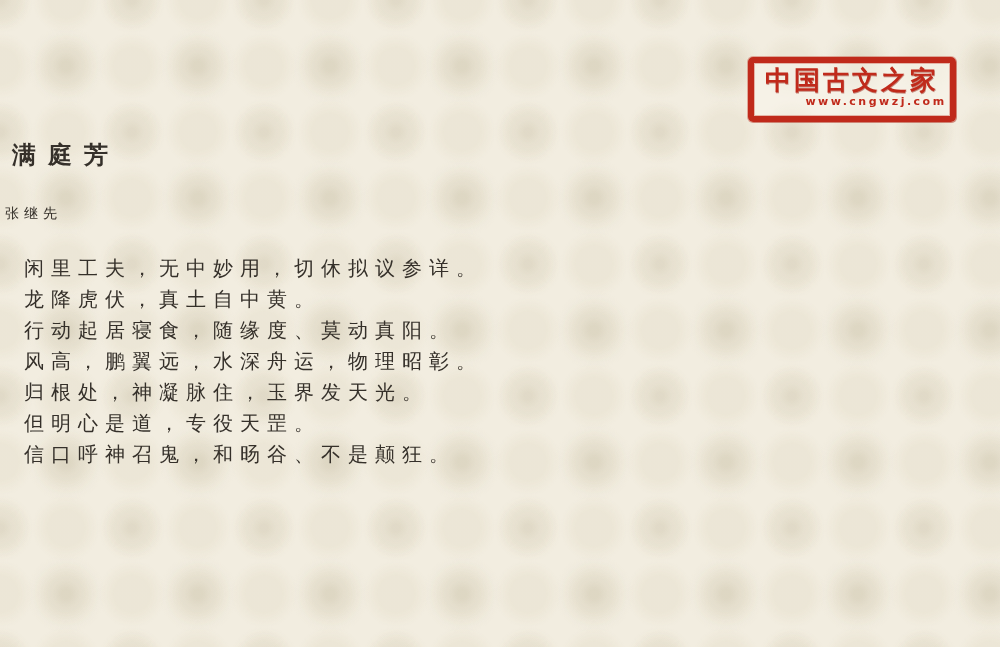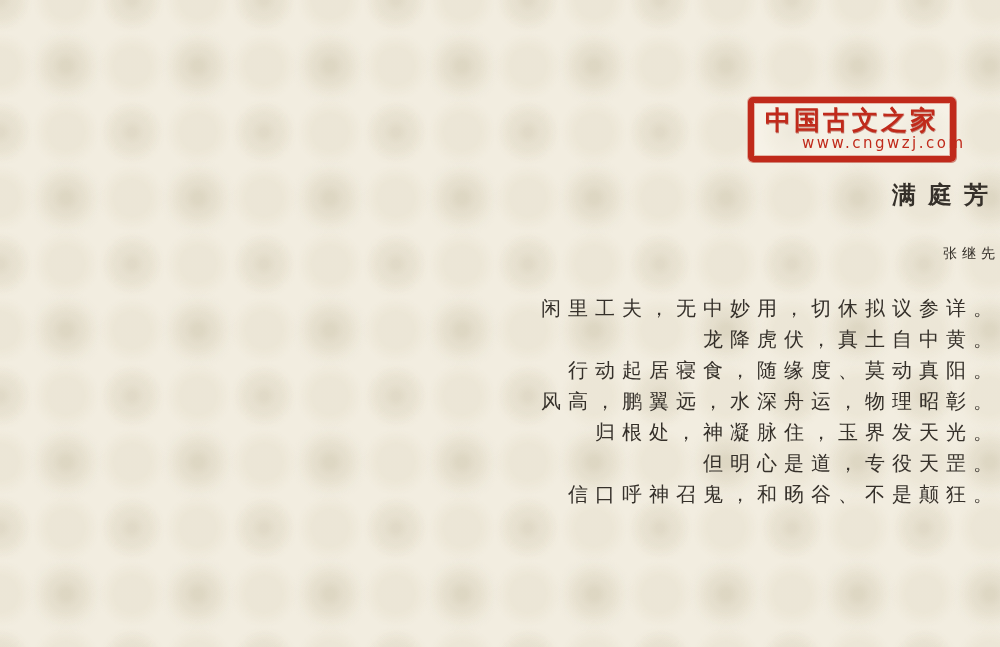--- a/index.html
+++ b/index.html
@@ -18,21 +18,20 @@
       radial-gradient(circle, rgba(186,176,146,0.28) 0 5px, rgba(186,176,146,0.14) 14px, rgba(186,176,146,0.05) 26px, transparent 40px),
       radial-gradient(circle, rgba(186,176,146,0.22) 0 4px, rgba(186,176,146,0.10) 12px, transparent 30px),
       radial-gradient(circle, rgba(210,200,170,0.18) 0 18px, transparent 34px);
     background-size: 132px 132px, 132px 132px, 66px 66px;
     background-position: 0 0, 66px 66px, 33px 33px;
   }
 
   .stage {
     position: absolute;
     inset: 0;
-    margin-top: 40px;
   }
 
   
   .seal {
     position: absolute;
     left: 748px;
     top: 57px;
     width: 208px;
     height: 65px;
     box-sizing: border-box;
@@ -52,34 +51,34 @@
     margin-top: 4px;
     font-size: 26px;
     font-weight: bold;
     letter-spacing: 3px;
     white-space: nowrap;
     text-shadow: 0.5px 0.5px 0 rgba(150,30,18,0.5);
   }
   .seal-url {
     margin-top: 3px;
     font-family: "DejaVu Sans", "Liberation Sans", sans-serif;
-    font-size: 15px;
-    font-weight: normal;
+    font-size: 11px;
+    font-weight: bold;
     letter-spacing: 2.5px;
     white-space: nowrap;
     padding-left: 48px;
   }
 
   
   .content {
     position: absolute;
     top: 0;
     left: 0;
-    right: 0;
-    text-align: right;
+    right: 8px;
+    text-align: left;
     color: #35302a;
   }
   .poem-title {
     margin: 142px 0 0 0;
     font-size: 24px;
     line-height: 26px;
     font-weight: bold;
     letter-spacing: 12px;
     text-indent: 12px; 
   }

